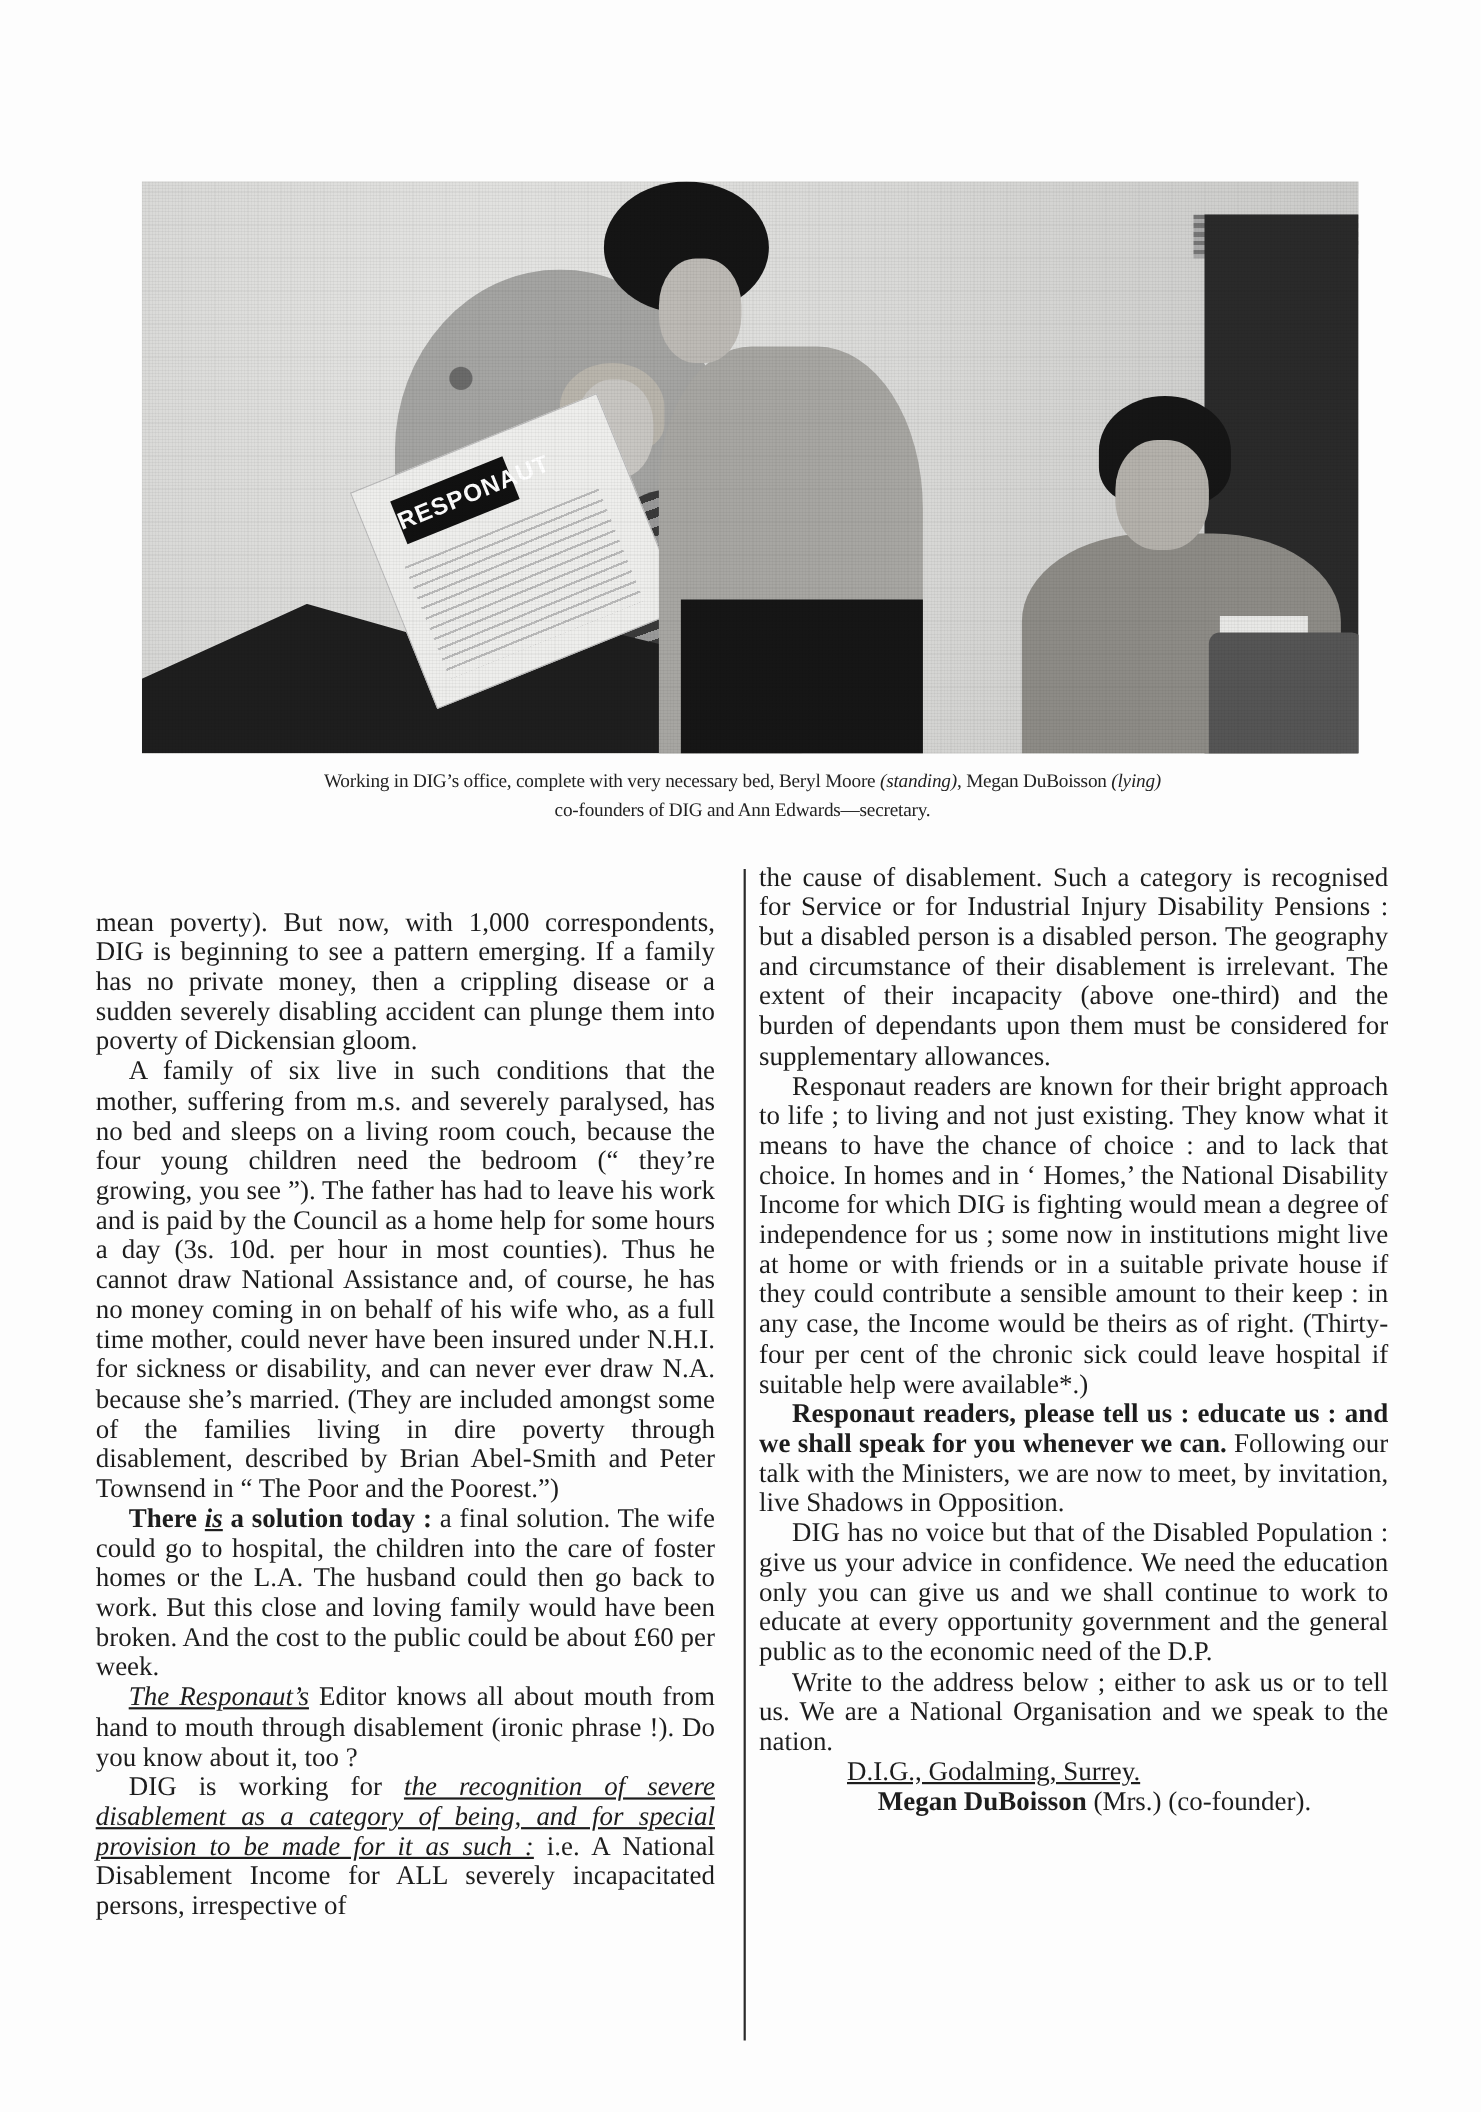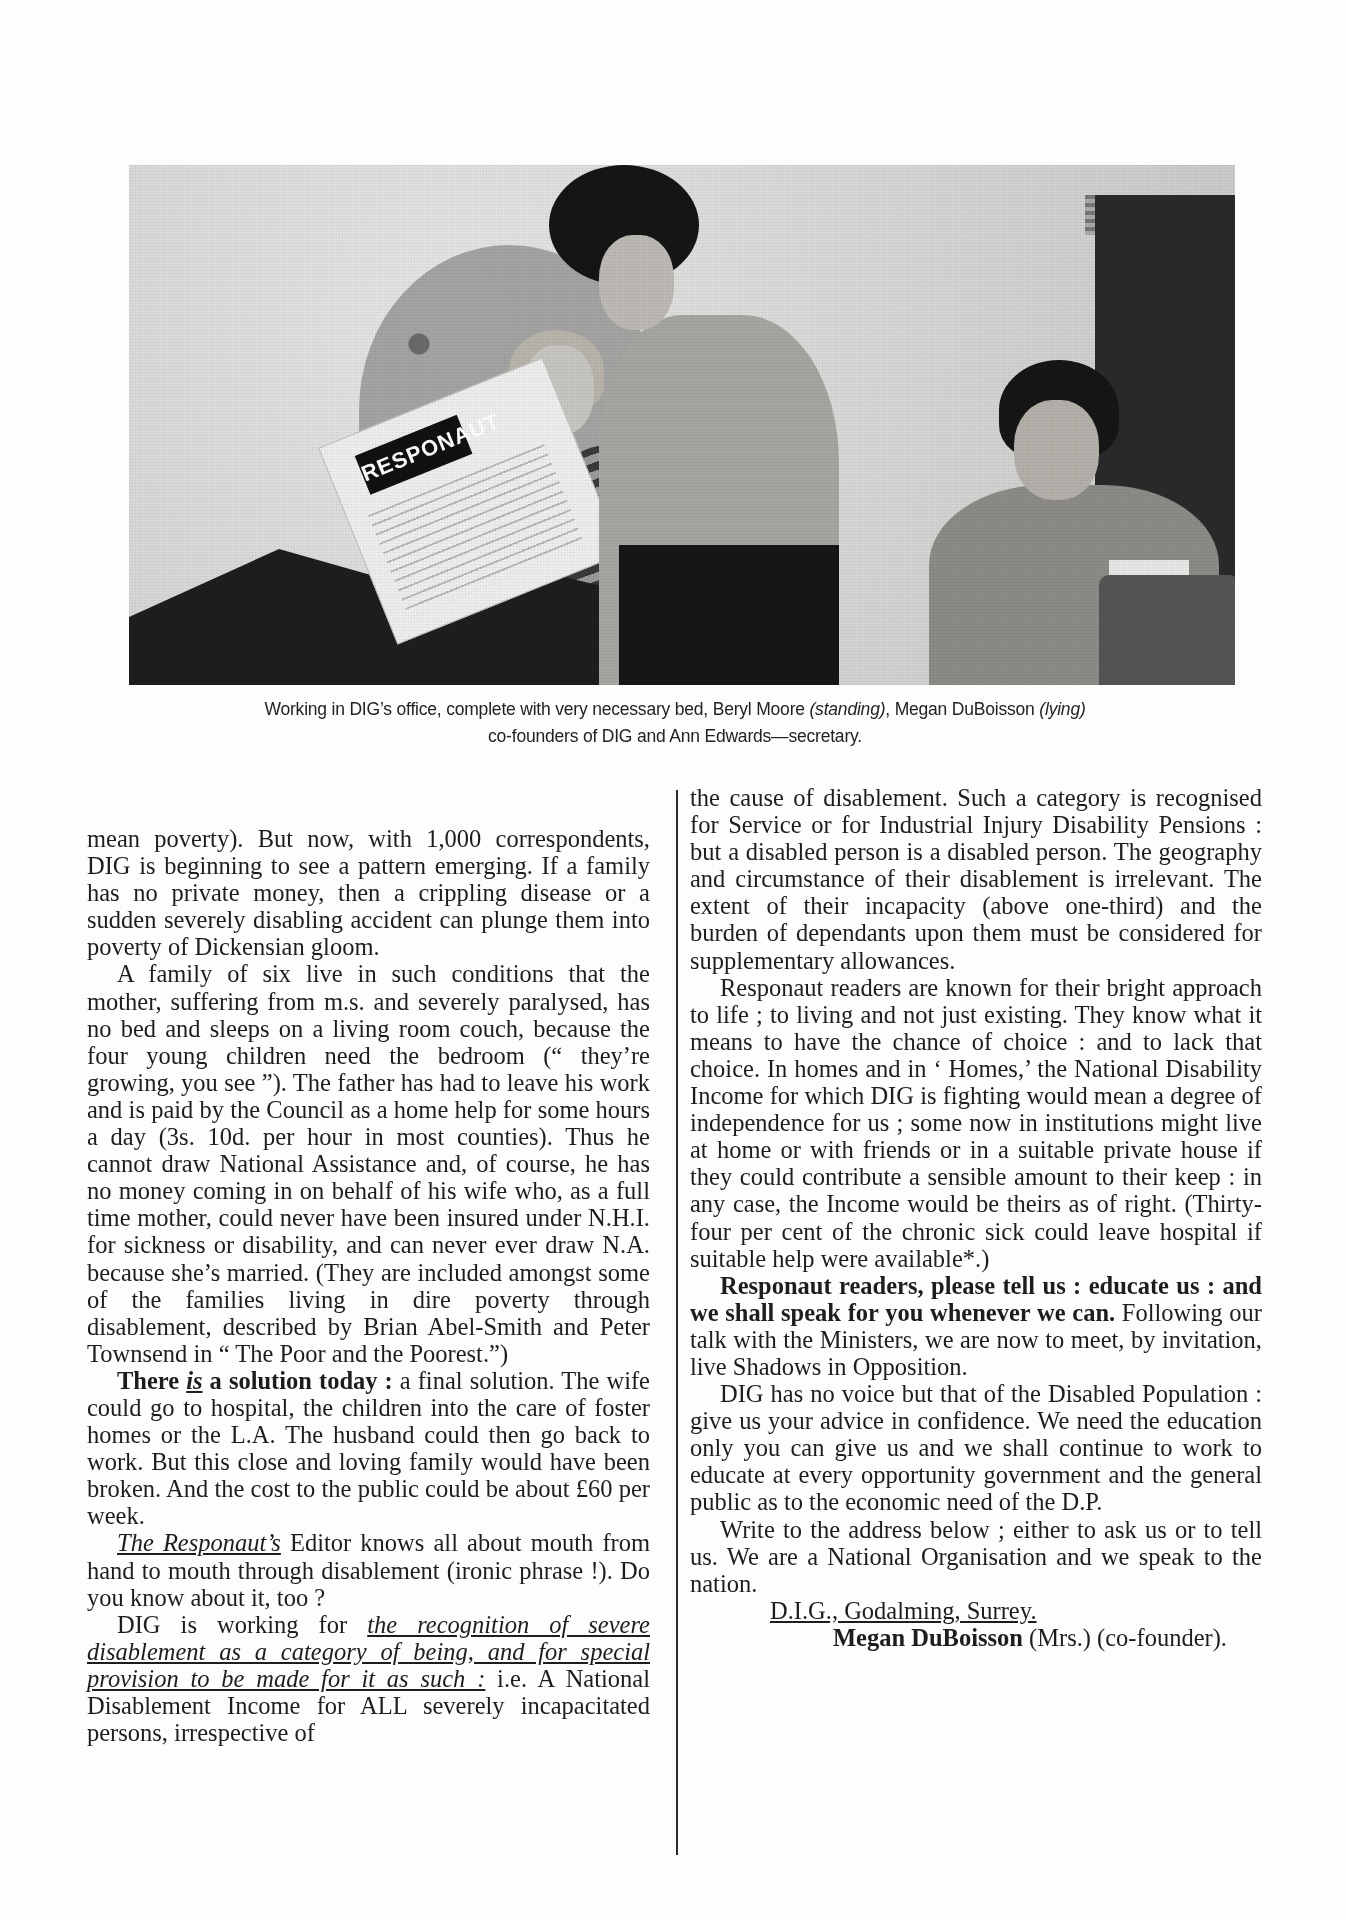--- a/index.html
+++ b/index.html
@@ -31,33 +31,33 @@
   .photo .standing-skirt { position:absolute; left:490px; top:380px; width:220px; height:140px; background:#161616; }
   .photo .sitting-hair { position:absolute; left:870px; top:195px; width:120px; height:100px; border-radius:50% 50% 35% 35%; background:#161616; }
   .photo .sitting-face { position:absolute; left:885px; top:235px; width:85px; height:100px; border-radius:45%; background:#b4b1ab; }
   .photo .sitting-body { position:absolute; left:800px; top:320px; width:290px; height:200px; border-radius:40% 40% 0 0; background:#8d8b86; }
   .photo .typewriter { position:absolute; left:970px; top:410px; width:140px; height:110px; background:#555; border-radius:10px 10px 0 0; }
   .photo .paper { position:absolute; left:980px; top:395px; width:80px; height:30px; background:#e8e8e6; }
   .photo .grain { position:absolute; inset:0; background:repeating-linear-gradient(0deg, rgba(0,0,0,.04) 0 1px, transparent 1px 3px), repeating-linear-gradient(90deg, rgba(0,0,0,.03) 0 1px, transparent 1px 3px); }
 
   
   .caption { position:absolute; left:100px; top:696px; width:1150px; text-align:center;
-    font-family:Liberation Sans, sans-serif; font-size:17.5px; line-height:27px; color:#222; letter-spacing:-0.2px; }
+    font-family:Liberation Serif, serif; font-size:17.5px; line-height:27px; color:#222; letter-spacing:-0.2px; }
   .caption i { font-style:italic; }
 
   
   .col { position:absolute; top:784px; font-family:"Liberation Serif", serif; font-size:24.5px; line-height:27.1px; color:#1d1d1d; text-align:justify; }
   .col p { margin:0; }
   .col p.indent { text-indent:30px; }
   .col-left { left:87px; width:563px;margin-top:41px; }
   .col-right { left:690px; width:572px; }
   .divider { position:absolute; left:676px; top:790px; width:2px; height:1065px; background:#2a2a2a; }
 
   .sig-addr { padding-left:80px; text-align:left;text-decoration:underline; }
-  .sig-name { padding-left:108px; text-align:center;font-family:Liberation Serif, serif; }
+  .sig-name { padding-left:108px; text-align:left;font-family:Liberation Serif, serif; }
   .footnote { font-size:19px; line-height:22px; font-style:italic; margin-top:6px !important; }
   .b { font-weight:bold; }
   .i { font-style:italic;text-decoration:underline; }
 </style>
 </head>
 <body>
 
 <div class="page">
 
   <div class="photo">

